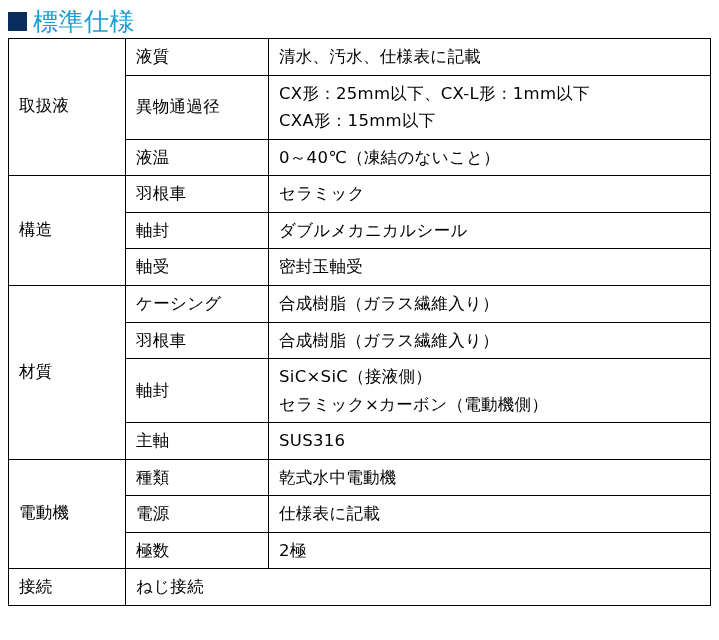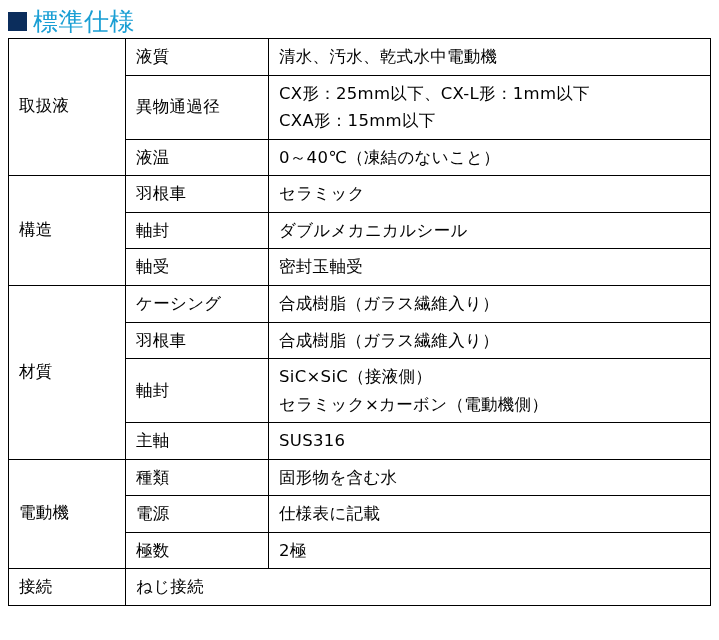--- a/index.html
+++ b/index.html
@@ -83,21 +83,21 @@
     <span class="heading-marker" style="background: rgb(11, 45, 92);"></span>
     <span class="heading-text" style="color: rgb(26, 159, 212);">標準仕様</span>
   </div>
 
   <table class="spec">
     <tbody>
 
       <tr>
         <td class="col-a" rowspan="3">取扱液</td>
         <td class="col-b">液質</td>
-        <td class="col-c">清水、汚水、乾式水中電動機</td>
+        <td class="col-c">清水、汚水、仕様表に記載</td>
       </tr>
       <tr>
         <td class="col-b">異物通過径</td>
         <td class="col-c two-line">
           <span class="ln">CX形：25mm以下、CX-L形：1mm以下</span>
           <span class="ln ln2">CXA形：15mm以下</span>
         </td>
       </tr>
       <tr>
         <td class="col-b">液温</td>
@@ -135,21 +135,21 @@
         </td>
       </tr>
       <tr>
         <td class="col-b">主軸</td>
         <td class="col-c">SUS316</td>
       </tr>
 
       <tr>
         <td class="col-a" rowspan="3">電動機</td>
         <td class="col-b">種類</td>
-        <td class="col-c">固形物を含む水</td>
+        <td class="col-c">乾式水中電動機</td>
       </tr>
       <tr>
         <td class="col-b">電源</td>
         <td class="col-c">仕様表に記載</td>
       </tr>
       <tr>
         <td class="col-b">極数</td>
         <td class="col-c">2極</td>
       </tr>
 

